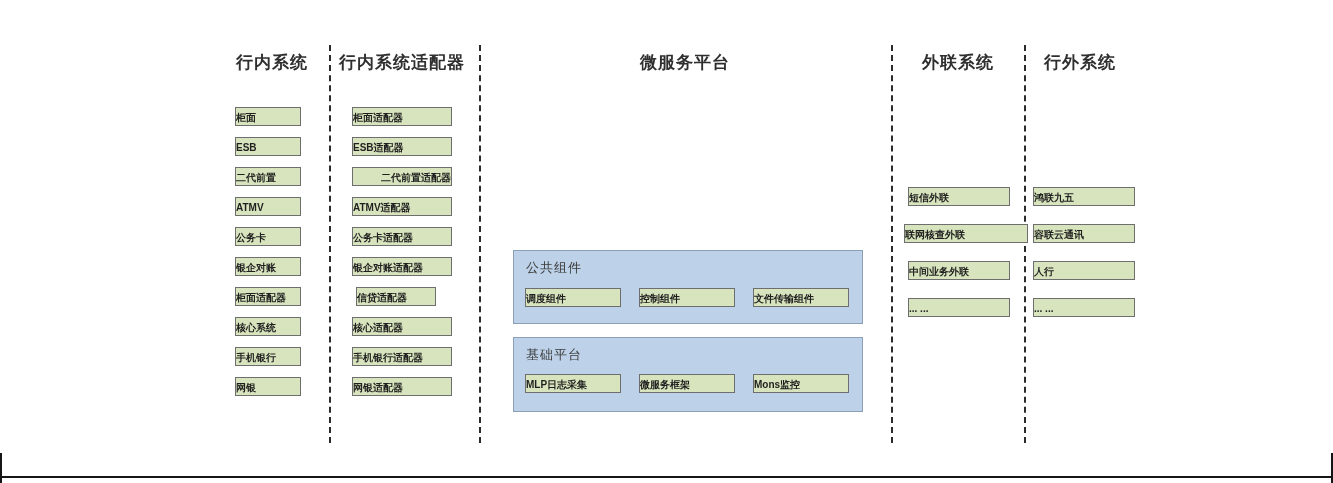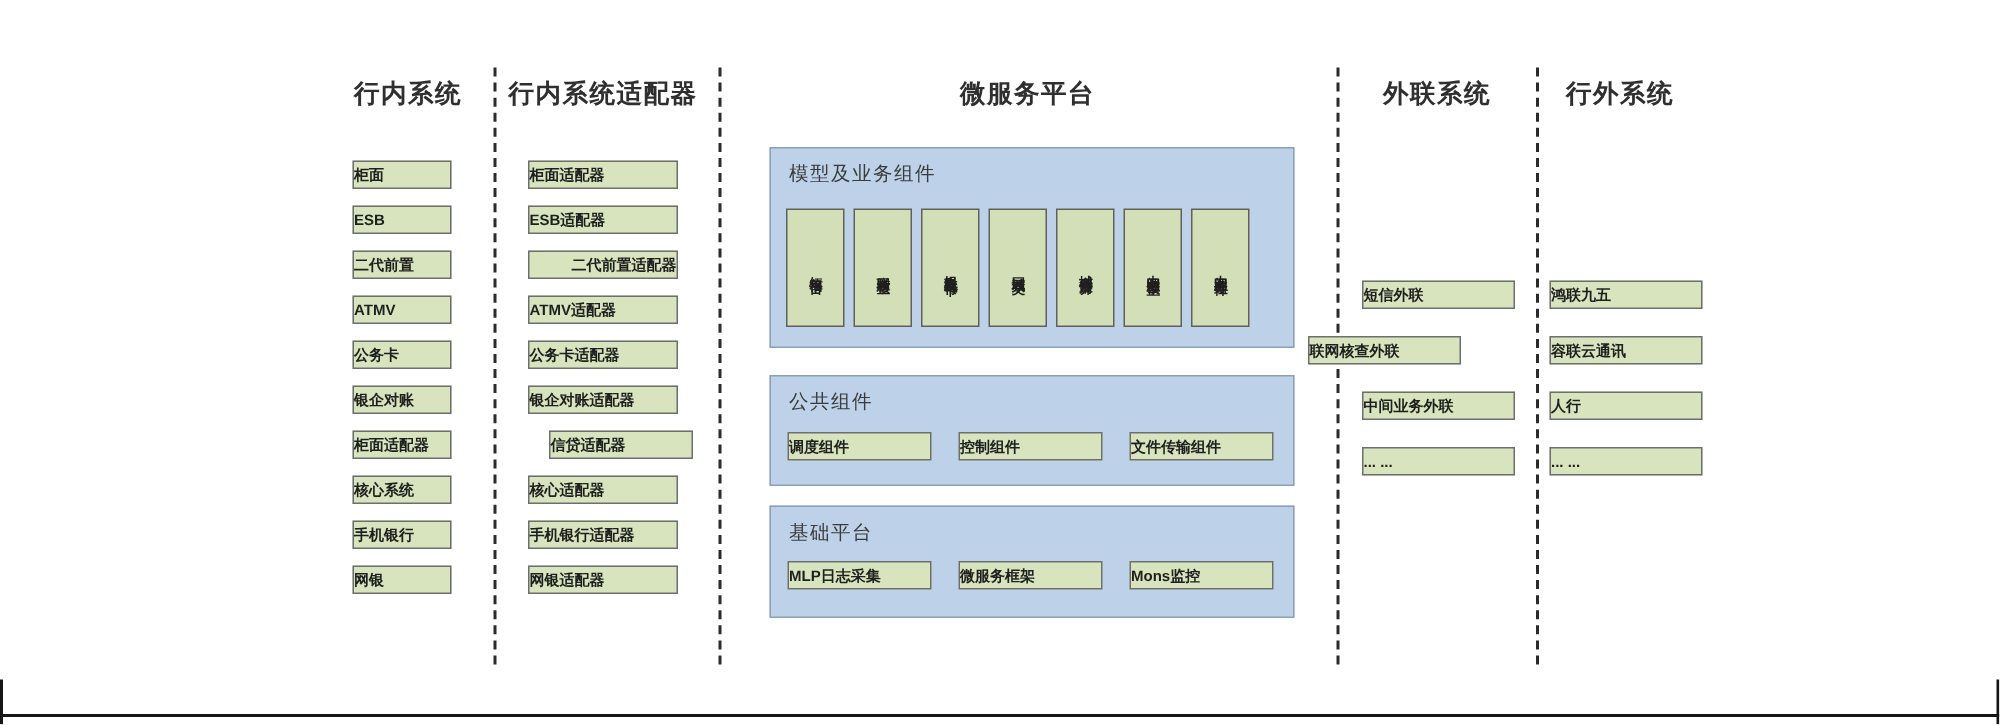--- a/index.html
+++ b/index.html
@@ -65,66 +65,42 @@
   <div class="gbox" style="left:235px;top:317px;width:66px;">核心系统</div>
   <div class="gbox" style="left:235px;top:347px;width:66px;">手机银行</div>
   <div class="gbox" style="left:235px;top:377px;width:66px;">网银</div>
 
   <div class="gbox" style="left:352px;top:107px;width:100px;">柜面适配器</div>
   <div class="gbox" style="left:352px;top:137px;width:100px;">ESB适配器</div>
   <div class="gbox" style="left:352px;top:167px;width:100px;padding-left:28px;">二代前置适配器</div>
   <div class="gbox" style="left:352px;top:197px;width:100px;">ATMV适配器</div>
   <div class="gbox" style="left:352px;top:227px;width:100px;">公务卡适配器</div>
   <div class="gbox" style="left:352px;top:257px;width:100px;">银企对账适配器</div>
-  <div class="gbox" style="left:366px;top:287px;width:96px;">信贷适配器</div>
+  <div class="gbox" style="left:356px;top:287px;width:80px;">信贷适配器</div>
   <div class="gbox" style="left:352px;top:317px;width:100px;">核心适配器</div>
   <div class="gbox" style="left:352px;top:347px;width:100px;">手机银行适配器</div>
   <div class="gbox" style="left:352px;top:377px;width:100px;">网银适配器</div>
 
-  <div class="panel" style="left:513px;top:98px;height:134px;">
-    <div class="panel-label">模型及业务组件</div>
-    <div class="vbox" style="left:10px;top:40px;">
-        <span>短信平台</span>
-      </div>
-    <div class="vbox" style="left:55px;top:40px;">
-        <span>联网核查</span>
-      </div>
-    <div class="vbox" style="left:100px;top:40px;">
-        <span>银联及银行卡</span>
-      </div>
-    <div class="vbox" style="left:145px;top:40px;">
-        <span>同城票交</span>
-      </div>
-    <div class="vbox" style="left:190px;top:40px;">
-        <span>城商行清算</span>
-      </div>
-    <div class="vbox" style="left:235px;top:40px;">
-        <span>中间业务模型</span>
-      </div>
-    <div class="vbox" style="left:280px;top:40px;">
-        <span>中间业务组件</span>
-      </div>
-  </div>
 
   <div class="panel" style="left:513px;top:250px;height:74px;">
     <div class="panel-label">公共组件</div>
     <div class="gbox" style="left:11px;top:37px;width:96px;">调度组件</div>
     <div class="gbox" style="left:125px;top:37px;width:96px;">控制组件</div>
     <div class="gbox" style="left:239px;top:37px;width:96px;">文件传输组件</div>
   </div>
 
   <div class="panel" style="left:513px;top:337px;height:75px;">
     <div class="panel-label">基础平台</div>
     <div class="gbox" style="left:11px;top:36px;width:96px;">MLP日志采集</div>
     <div class="gbox" style="left:125px;top:36px;width:96px;">微服务框架</div>
     <div class="gbox" style="left:239px;top:36px;width:96px;">Mons监控</div>
   </div>
 
   <div class="gbox" style="left:908px;top:187px;width:102px;">短信外联</div>
-  <div class="gbox" style="left:872px;top:224px;width:102px;">联网核查外联</div>
+  <div class="gbox" style="left:904px;top:224px;width:124px;">联网核查外联</div>
   <div class="gbox" style="left:908px;top:261px;width:102px;">中间业务外联</div>
   <div class="gbox" style="left:908px;top:298px;width:102px;">... ...</div>
 
   <div class="gbox" style="left:1033px;top:187px;width:102px;">鸿联九五</div>
   <div class="gbox" style="left:1033px;top:224px;width:102px;">容联云通讯</div>
   <div class="gbox" style="left:1033px;top:261px;width:102px;">人行</div>
   <div class="gbox" style="left:1033px;top:298px;width:102px;">... ...</div>
 
   <div class="bottom-rule"></div>
   <div class="edge-stub" style="left:0;"></div>

